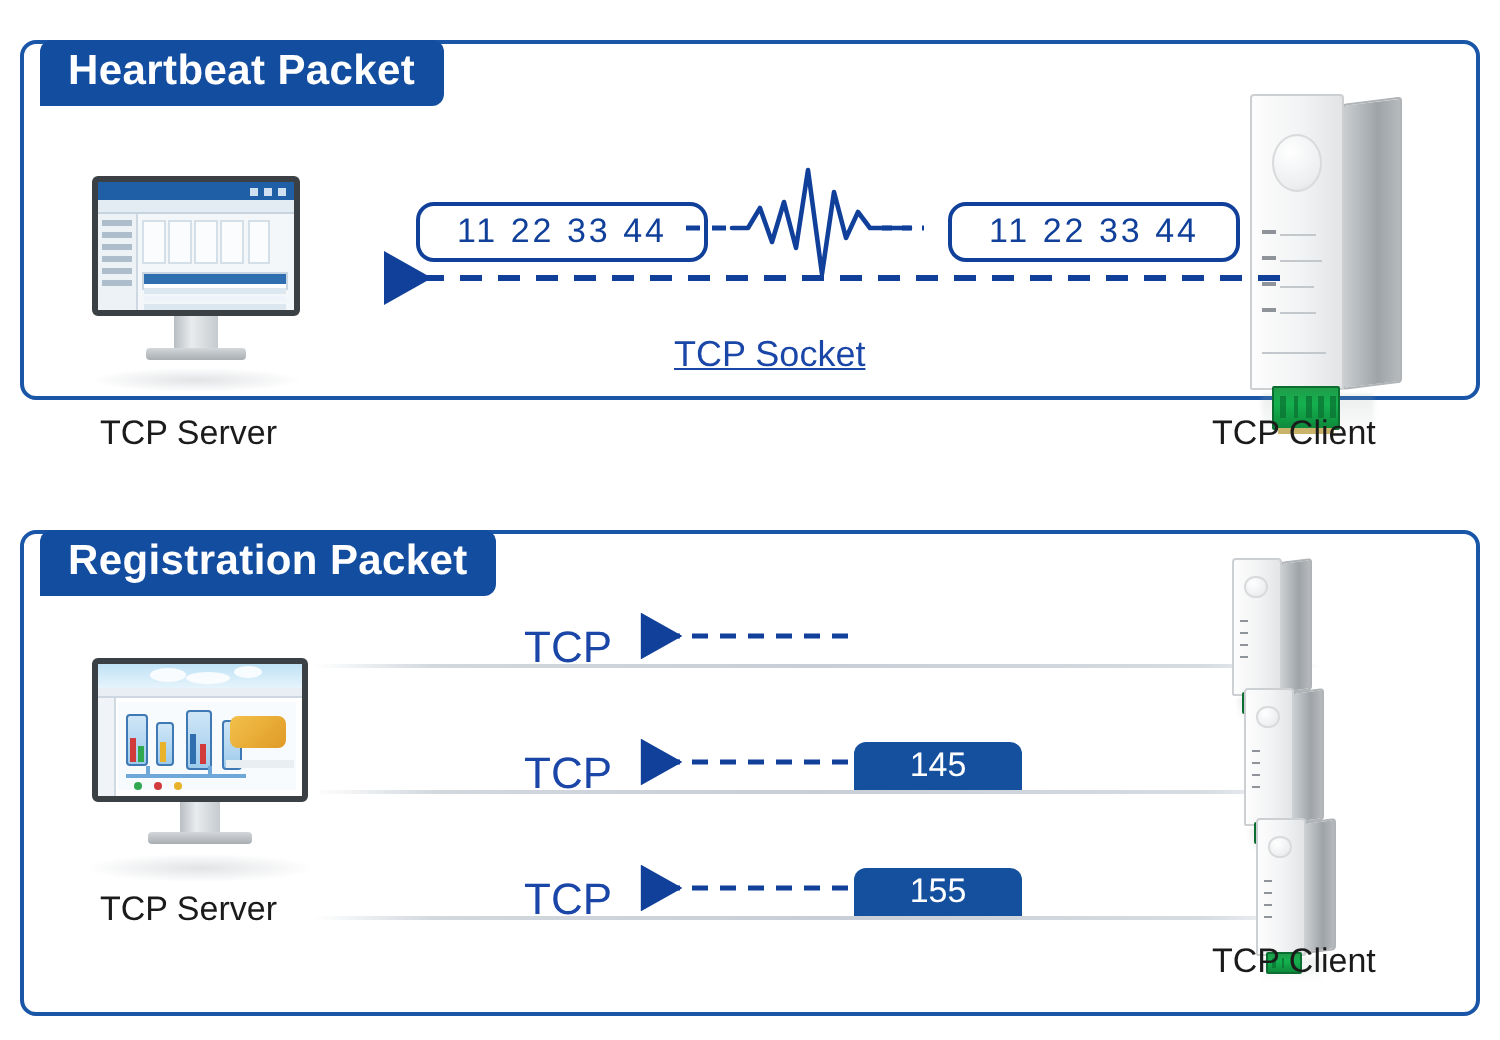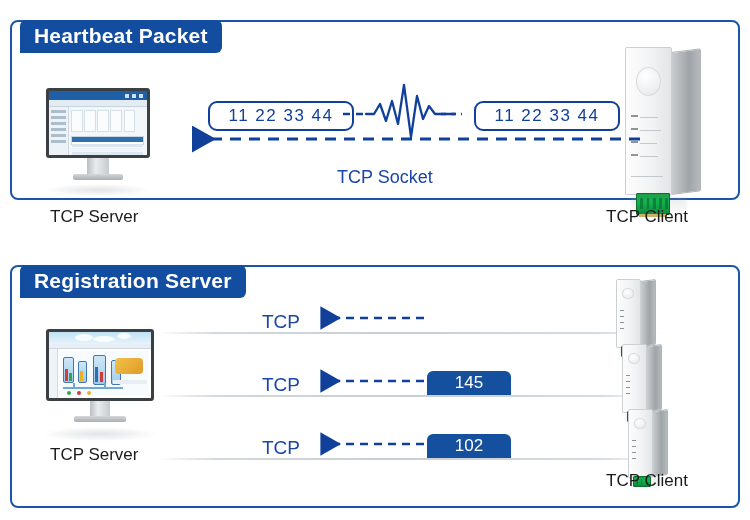--- a/index.html
+++ b/index.html
@@ -174,21 +174,21 @@
     background:#14509e;
     color:#ffffff;
     font-size:17px;
     border-radius: 6px 6px 0 0;
     display:flex; align-items:center; justify-content:center;
     white-space:nowrap;
   }
   .reg-tcp {
     position:absolute;
     color:#1a46a8;
-    font-size:19px;
+    font-size:22px;
     white-space:nowrap;
     text-align:center;
   }
   svg.overlay { position:absolute; left:0; top:0; width:750px; height:520px; pointer-events:none; }
 </style>
 </head>
 <body>
 
 <div id="stage">
 
@@ -235,21 +235,21 @@
       <div class="mon-neck" style="left:47px; top:70px; width:22px; height:16px;"></div>
       <div class="mon-base" style="left:33px; top:86px; width:50px; height:6px;"></div>
     </div>
 
     <div class="node-label" style="left:38px; top:185px;">TCP Server</div>
 
     <div class="pkt" style="left:196px; top:79px; width:146px; height:30px;">11 22 33 44</div>
 
     <div class="pkt" style="left:462px; top:79px; width:146px; height:30px;">11 22 33 44</div>
 
-    <div class="blue-text" style="left:325px; top:145px;">TCP Socket</div>
+    <div class="blue-text" style="left:325px; top:145px;text-decoration:underline;">TCP Socket</div>
 
     <div class="device" style="left:613px; top:25px; width:76px; height:168px;">
       <div class="dev-refl" style="left:6px; top:150px; width:56px; height:22px;"></div>
       <div class="dev-side"></div>
       <div class="dev-body">
         <div class="dev-knob" style="left:22%; top:13%; width:56%; height:20%;"></div>
         <div class="dev-led" style="left:10%; top:46%; width:17%;"></div>
         <div class="dev-ledtxt" style="left:32%; top:47%; width:40%;"></div>
         <div class="dev-led" style="left:10%; top:55%; width:17%;"></div>
         <div class="dev-ledtxt" style="left:32%; top:56%; width:46%;"></div>
@@ -267,21 +267,21 @@
           <i style="left:88%"></i>
       </div>
       <div class="dev-pins" style="left:14px; top:167px; width:28px; height:3px;"></div>
     </div>
 
     <div class="node-label" style="left:594px; top:185px;">TCP Client</div>
   </div>
 
   <div class="panel" id="panel-registration">
 
-    <div class="panel-badge">Registration Server</div>
+    <div class="panel-badge">Registration Packet</div>
 
     <div class="monitor" style="left:28px; top:62px; width:120px; height:110px;">
       <div class="mon-shadow" style="left:4px; top:98px; width:112px; height:14px;"></div>
       <div class="mon-bezel" style="left:6px; top:0; width:108px; height:72px;">
         <div class="mon-screen">
           <div class="app2">
             <div class="top">
               <div class="cloud" style="left:26px; top:2px; width:18px; height:7px;"></div>
               <div class="cloud" style="left:44px; top:4px; width:22px; height:6px;"></div>
               <div class="cloud" style="left:68px; top:1px; width:14px; height:6px;"></div>
@@ -320,21 +320,21 @@
 
     <div class="reg-line" style="left:145px; top:65px; width:505px;"></div>
     <div class="reg-tcp" style="left:250px; top:44px;">TCP</div>
 
     <div class="reg-line" style="left:145px; top:128px; width:505px;"></div>
     <div class="reg-tcp" style="left:250px; top:107px;">TCP</div>
     <div class="reg-id" style="left:415px; top:104px; width:84px; height:24px;">145</div>
 
     <div class="reg-line" style="left:145px; top:191px; width:505px;"></div>
     <div class="reg-tcp" style="left:250px; top:170px;">TCP</div>
-    <div class="reg-id" style="left:415px; top:167px; width:84px; height:24px;">102</div>
+    <div class="reg-id" style="left:415px; top:167px; width:84px; height:24px;">155</div>
 
     <div class="device" style="left:604px; top:12px; width:40px; height:78px;">
       <div class="dev-refl" style="left:3px; top:70px; width:30px; height:12px;"></div>
       <div class="dev-side"></div>
       <div class="dev-body">
         <div class="dev-knob" style="left:24%; top:12%; width:50%; height:16%;"></div>
         <div class="dev-led" style="left:12%; top:45%; width:20%; height:1.5px;"></div>
         <div class="dev-led" style="left:12%; top:54%; width:20%; height:1.5px;"></div>
         <div class="dev-led" style="left:12%; top:63%; width:20%; height:1.5px;"></div>
         <div class="dev-led" style="left:12%; top:72%; width:20%; height:1.5px;"></div>

